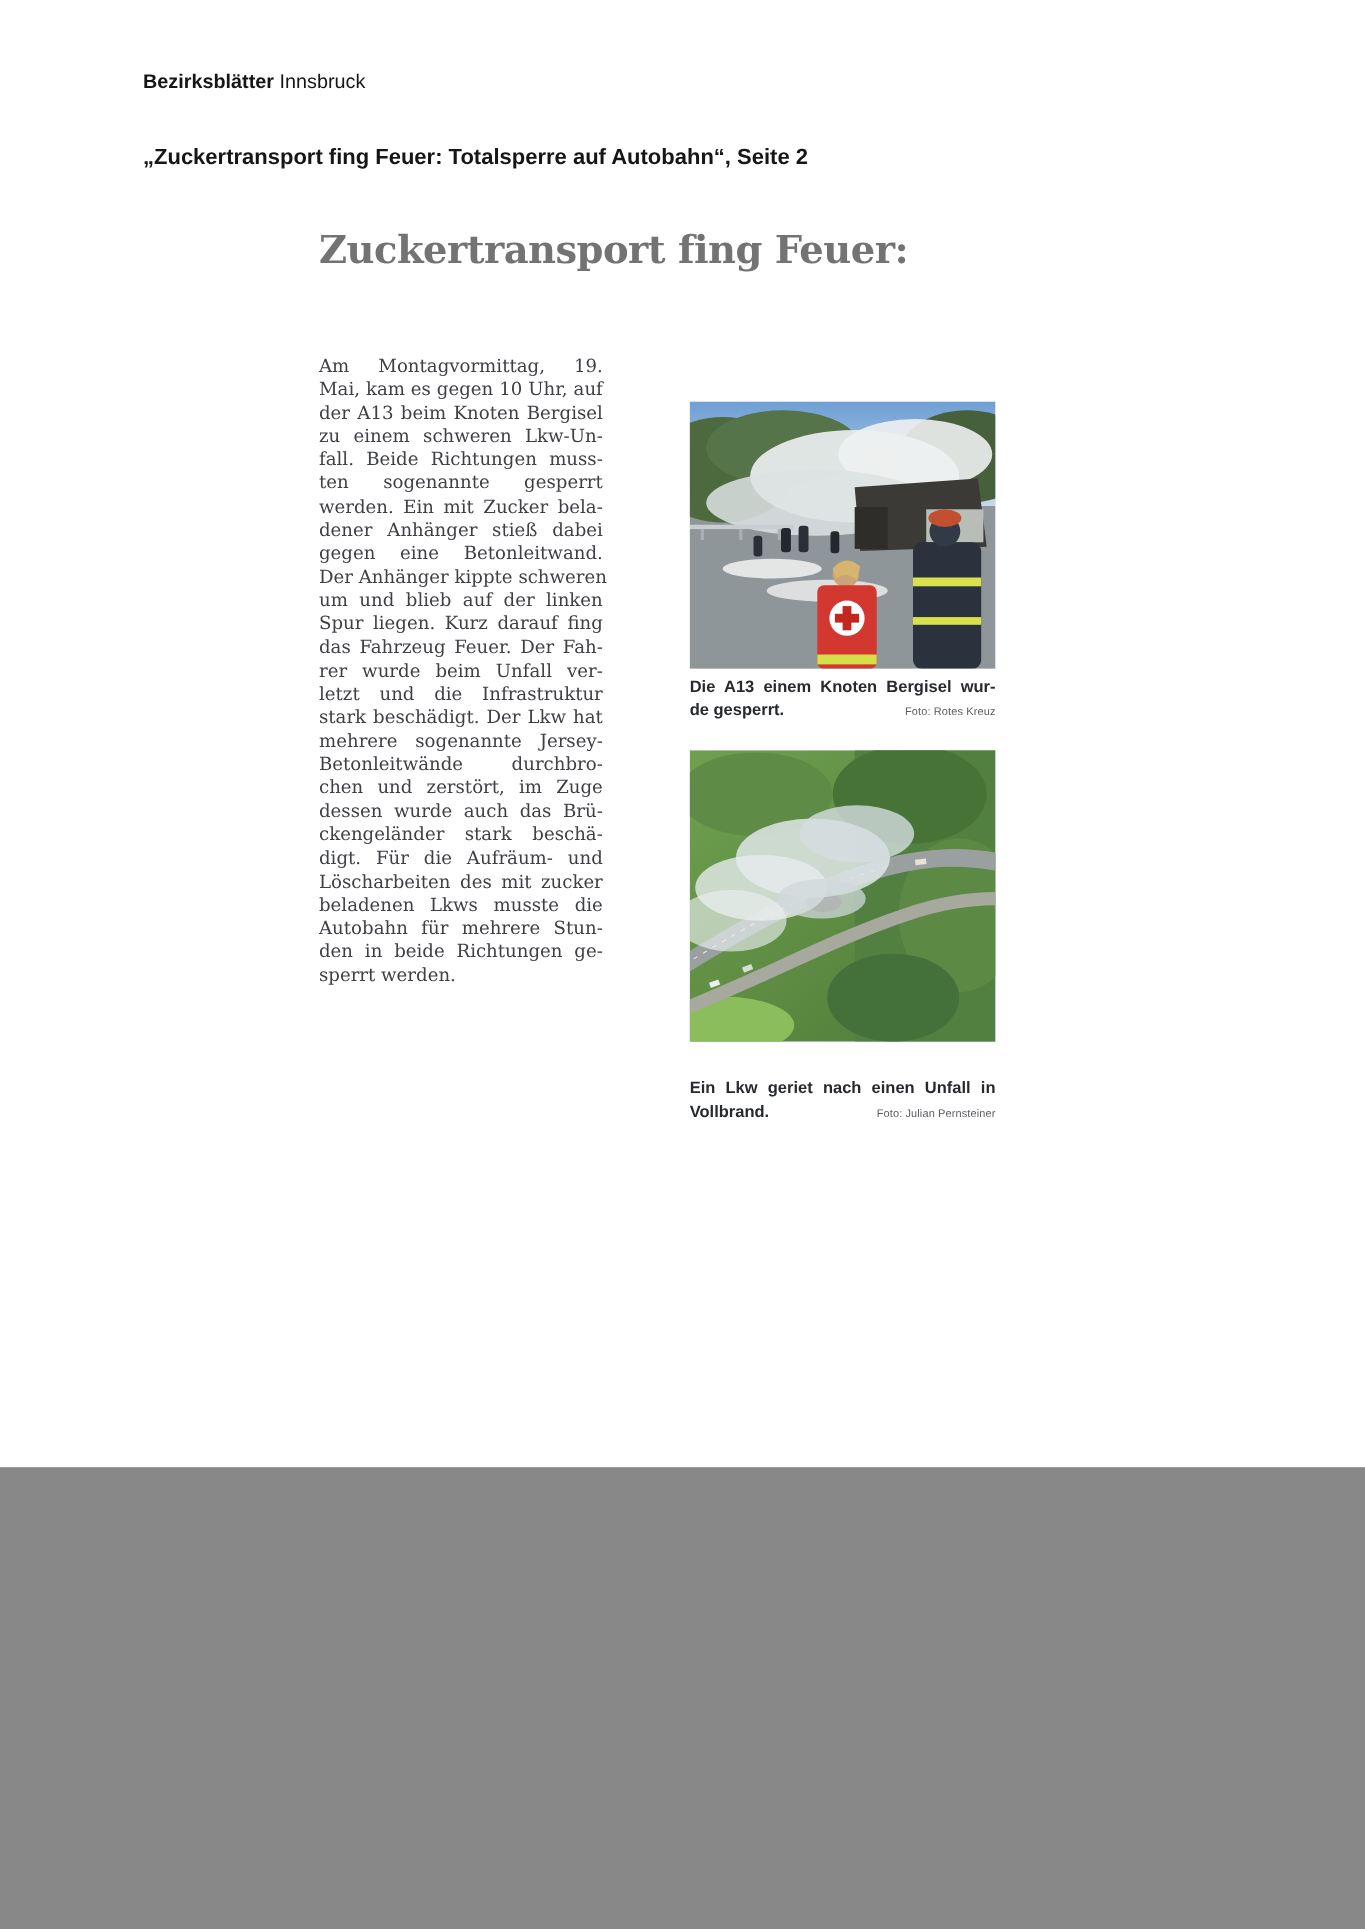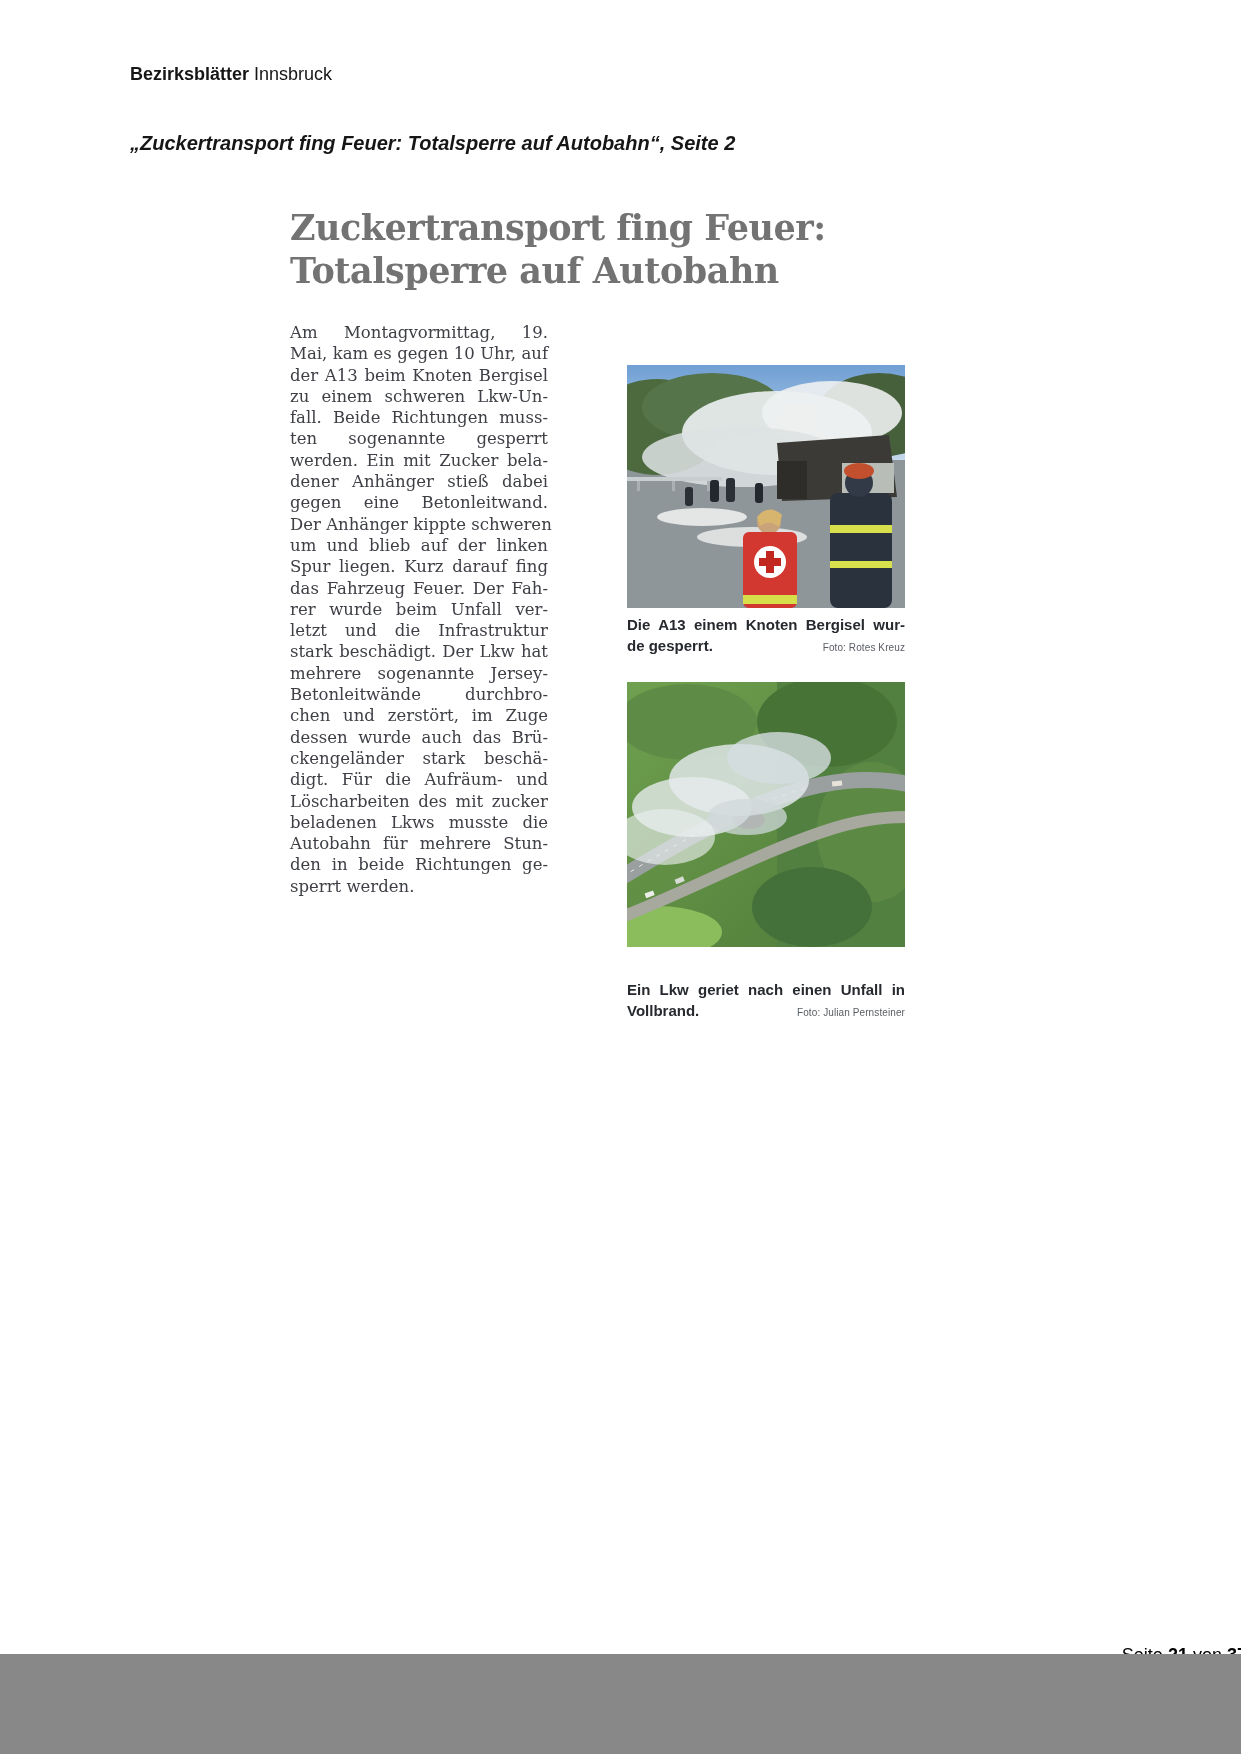--- a/index.html
+++ b/index.html
@@ -1,23 +1,23 @@
 <!DOCTYPE html>
 <html><head>
 <meta charset="utf-8">
 <style>
   html,body{margin:0;padding:0;background:#888;}
   .page{
-    position:relative;width:1241px;height:1654px;background:#ffffff;
+    position:relative;width:1241px;height:1334px;background:#ffffff;
     margin:0 auto;overflow:hidden;
     font-family:"Liberation Sans",sans-serif;color:#161616;
   }
   .masthead{position:absolute;left:130px;top:62px;font-size:18px;line-height:24px;}
   .masthead .pub{font-weight:700;}
-  .doc-title{position:absolute;left:130px;top:130px;font-size:20px;font-weight:700;line-height:26px;font-style:italic;}
+  .doc-title{position:absolute;left:130px;top:130px;font-size:20px;font-weight:700;line-height:26px;}
 
   .headline{
     position:absolute;left:290px;top:206px;width:620px;
     font-family:"DejaVu Serif",serif;font-weight:700;
     font-size:35px;line-height:43px;color:#737373;letter-spacing:-0.5px;
   }
 
   .article-col{
     position:absolute;left:290px;top:322px;width:258px;
     font-family:"DejaVu Serif",serif;font-size:16.5px;color:#3e4046;
@@ -50,21 +50,20 @@
 
   <div class="masthead">
     <span class="pub">Bezirksblätter</span>
     <span>Innsbruck</span>
   </div>
 
   <div class="doc-title">„Zuckertransport fing Feuer: Totalsperre auf Autobahn“, Seite 2</div>
 
   <h1 class="headline" style="margin:0;">
     <span>Zuckertransport fing Feuer:</span><br>
-    <span>Totalsperre auf Autobahn</span>
   </h1>
 
   <div class="article-col">
       <div class="bline">Am Montagvormittag, 19.</div>
       <div class="bline">Mai, kam es gegen 10 Uhr, auf</div>
       <div class="bline">der A13 beim Knoten Bergisel</div>
       <div class="bline">zu einem schweren Lkw-Un-</div>
       <div class="bline">fall. Beide Richtungen muss-</div>
       <div class="bline">ten sogenannte gesperrt</div>
       <div class="bline">werden. Ein mit Zucker bela-</div>

